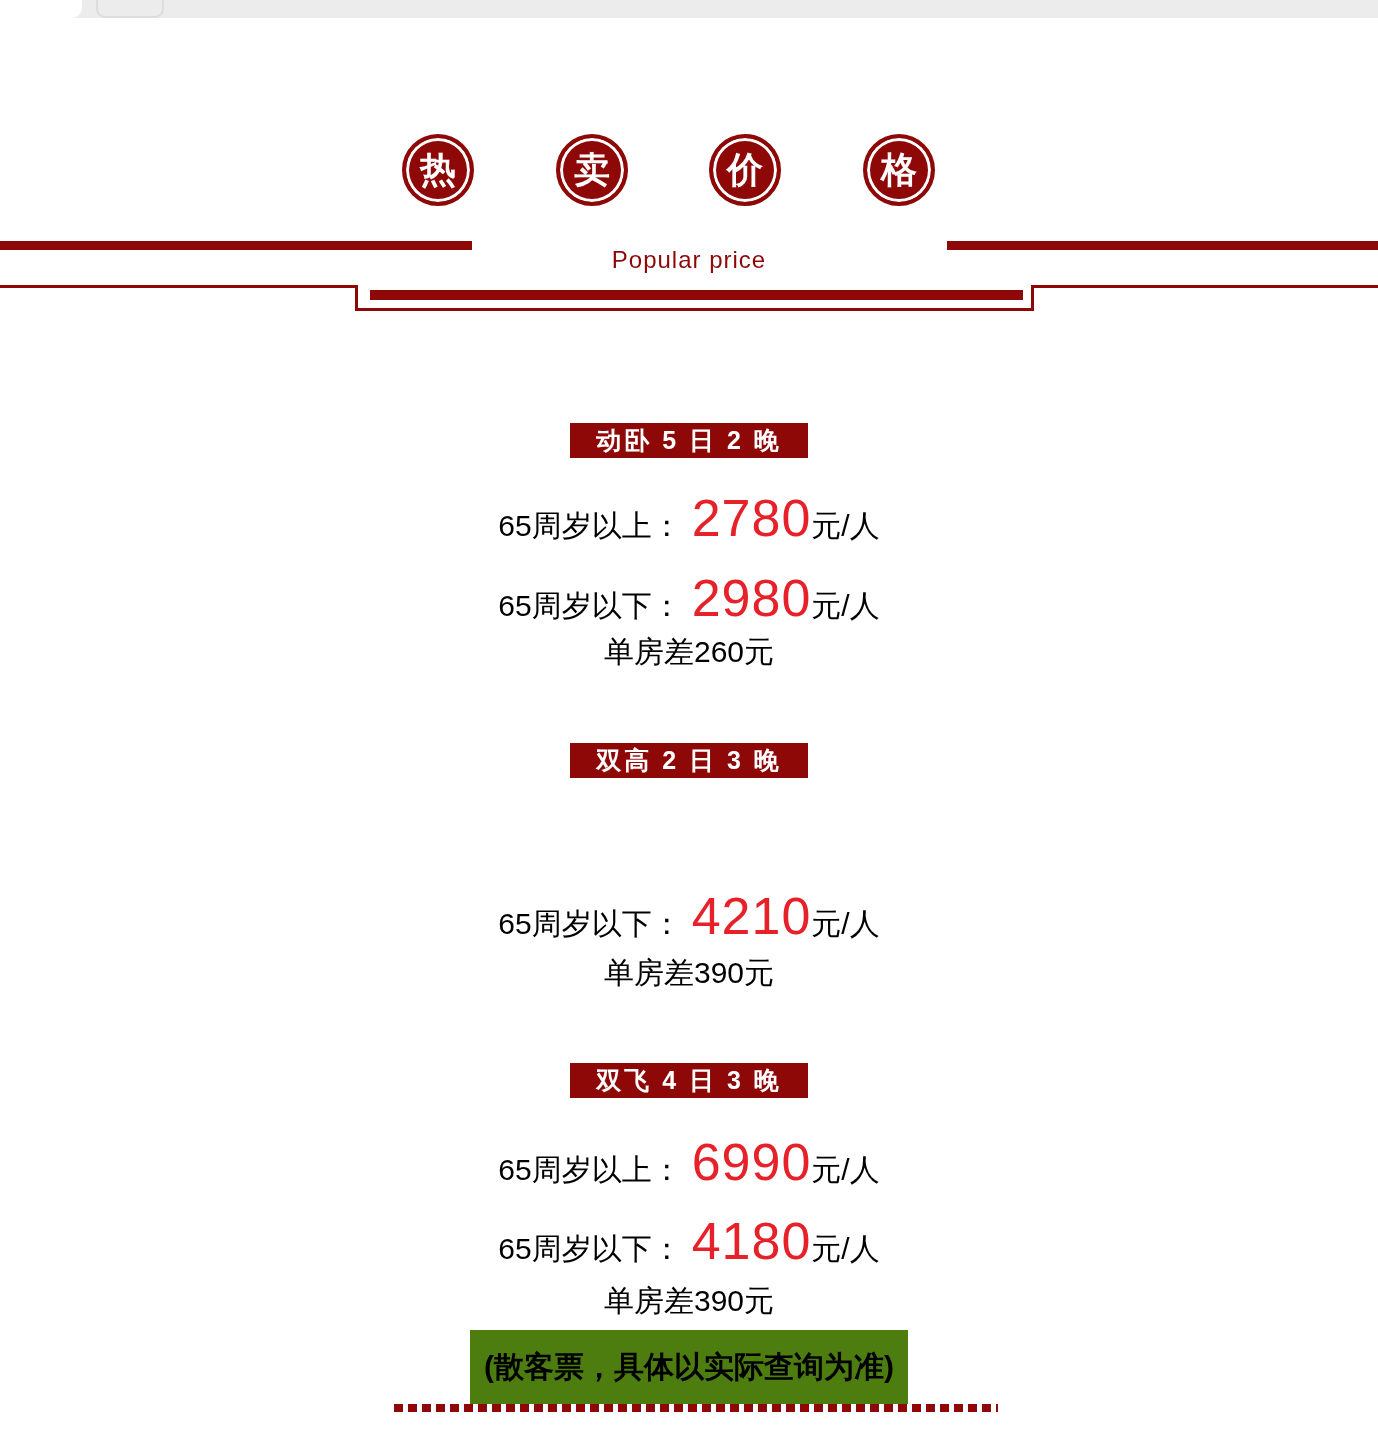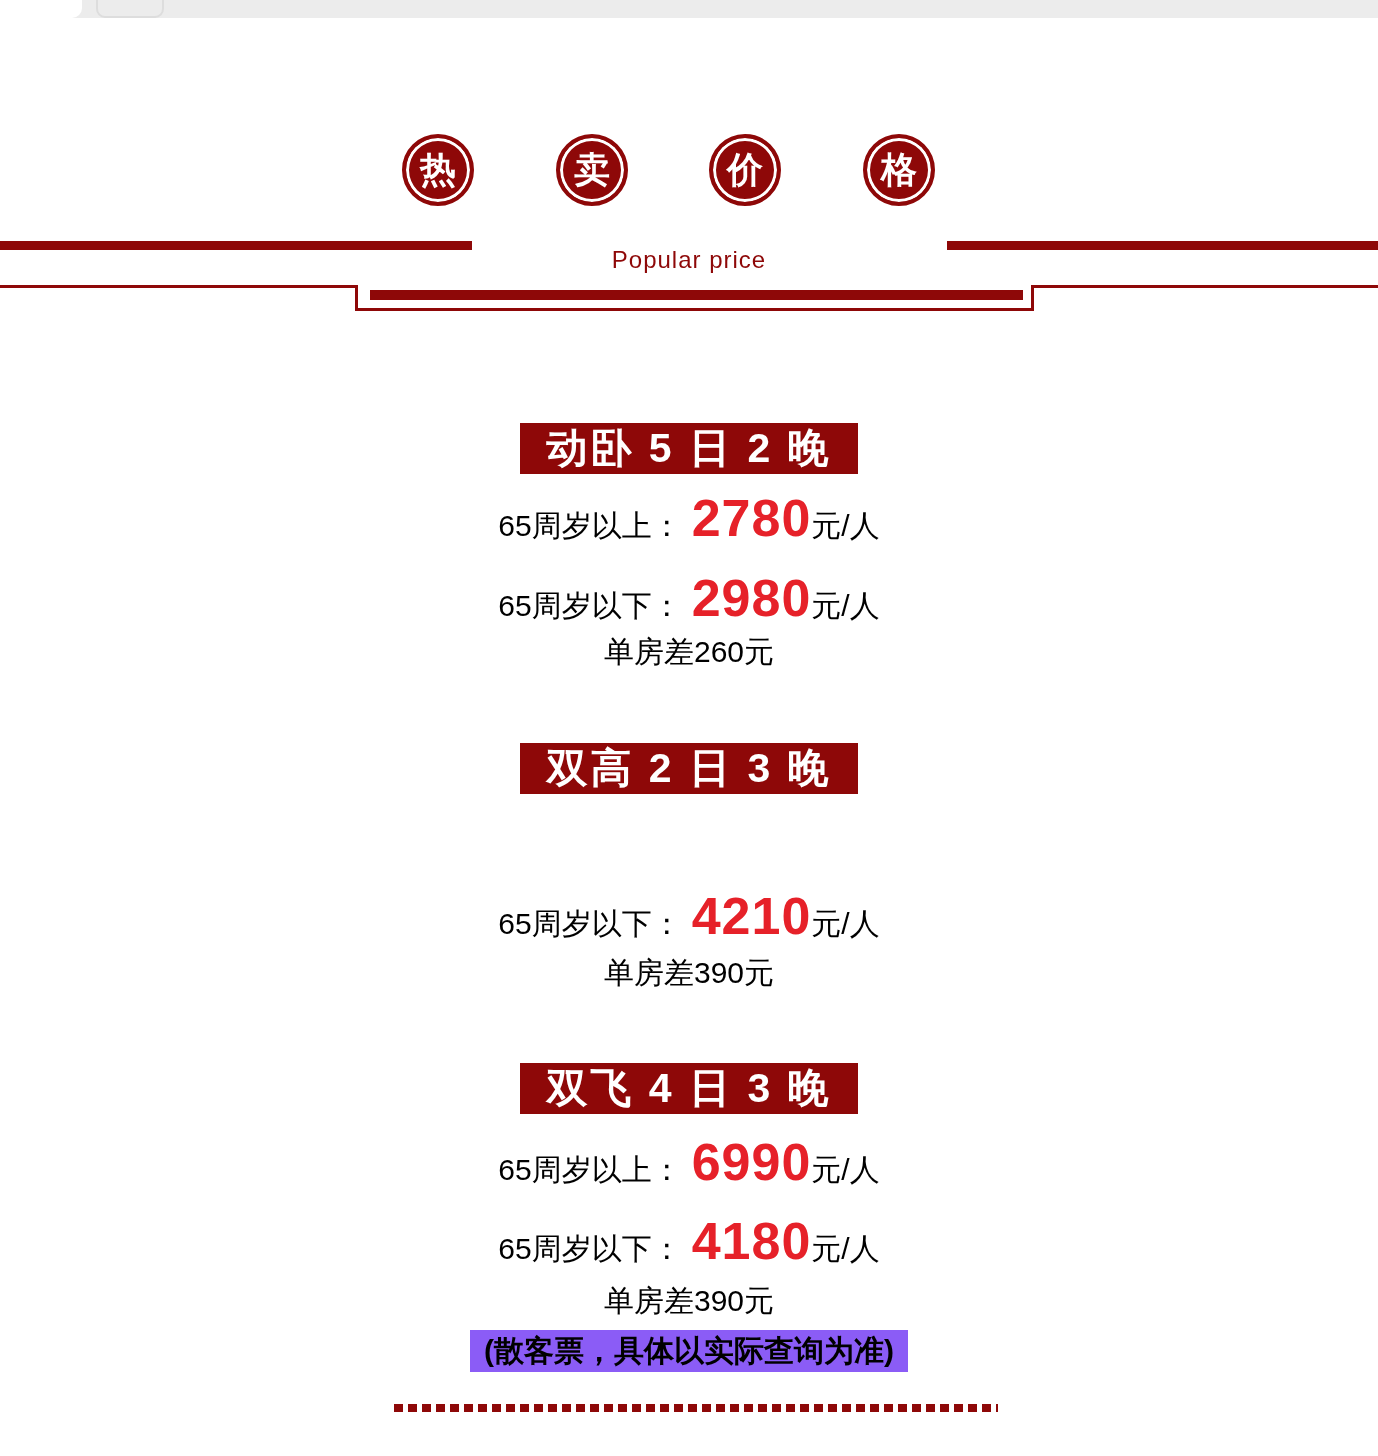--- a/index.html
+++ b/index.html
@@ -23,29 +23,29 @@
   .subtitle{position:absolute;left:0;right:0;top:246px;text-align:center;
             color:#8e0808;font-size:24px;letter-spacing:1px;}
 
   
   .thin{position:absolute;background:#8e0808;}
   .notch-bar{position:absolute;left:370px;top:290px;width:653px;height:10px;background:#8e0808;}
 
   
   .centerline{position:absolute;left:0;right:0;text-align:center;line-height:1;}
   .sec-title{display:inline-block;background:#8e0808;color:#ffffff;font-weight:bold;
-             font-size:41px;letter-spacing:3px;padding:5px 26px;line-height:1;}
+             font-size:25px;letter-spacing:3px;padding:5px 26px;line-height:1;}
   .row-label,.row-unit{font-size:30px;color:#000;vertical-align:baseline;}
-  .row-price{font-size:52px;font-weight:bold;color:#e62129;vertical-align:baseline;
+  .row-price{font-size:52px;font-weight:normal;color:#e62129;vertical-align:baseline;
              margin:0 0 0 10px;letter-spacing:1px;}
   .note{font-size:30px;color:#000;}
 
   
-  .highlight{display:inline-block;background:#8b5cf6;color:#000;font-weight:bold;
-             font-size:30px;padding:6px 14px;line-height:1;}
+  .highlight{display:inline-block;background:#4d7c0f;color:#000;font-weight:bold;
+             font-size:30px;padding:22px 14px;line-height:1;}
   .dashes{position:absolute;left:394px;top:1404px;width:604px;height:8px;
           background:repeating-linear-gradient(to right,#8e0808 0 9px,transparent 9px 14px);}
 </style>
 </head>
 <body>
 
 <div id="page">
 
   <div class="tabstrip">
     <div class="tab-active"></div>

